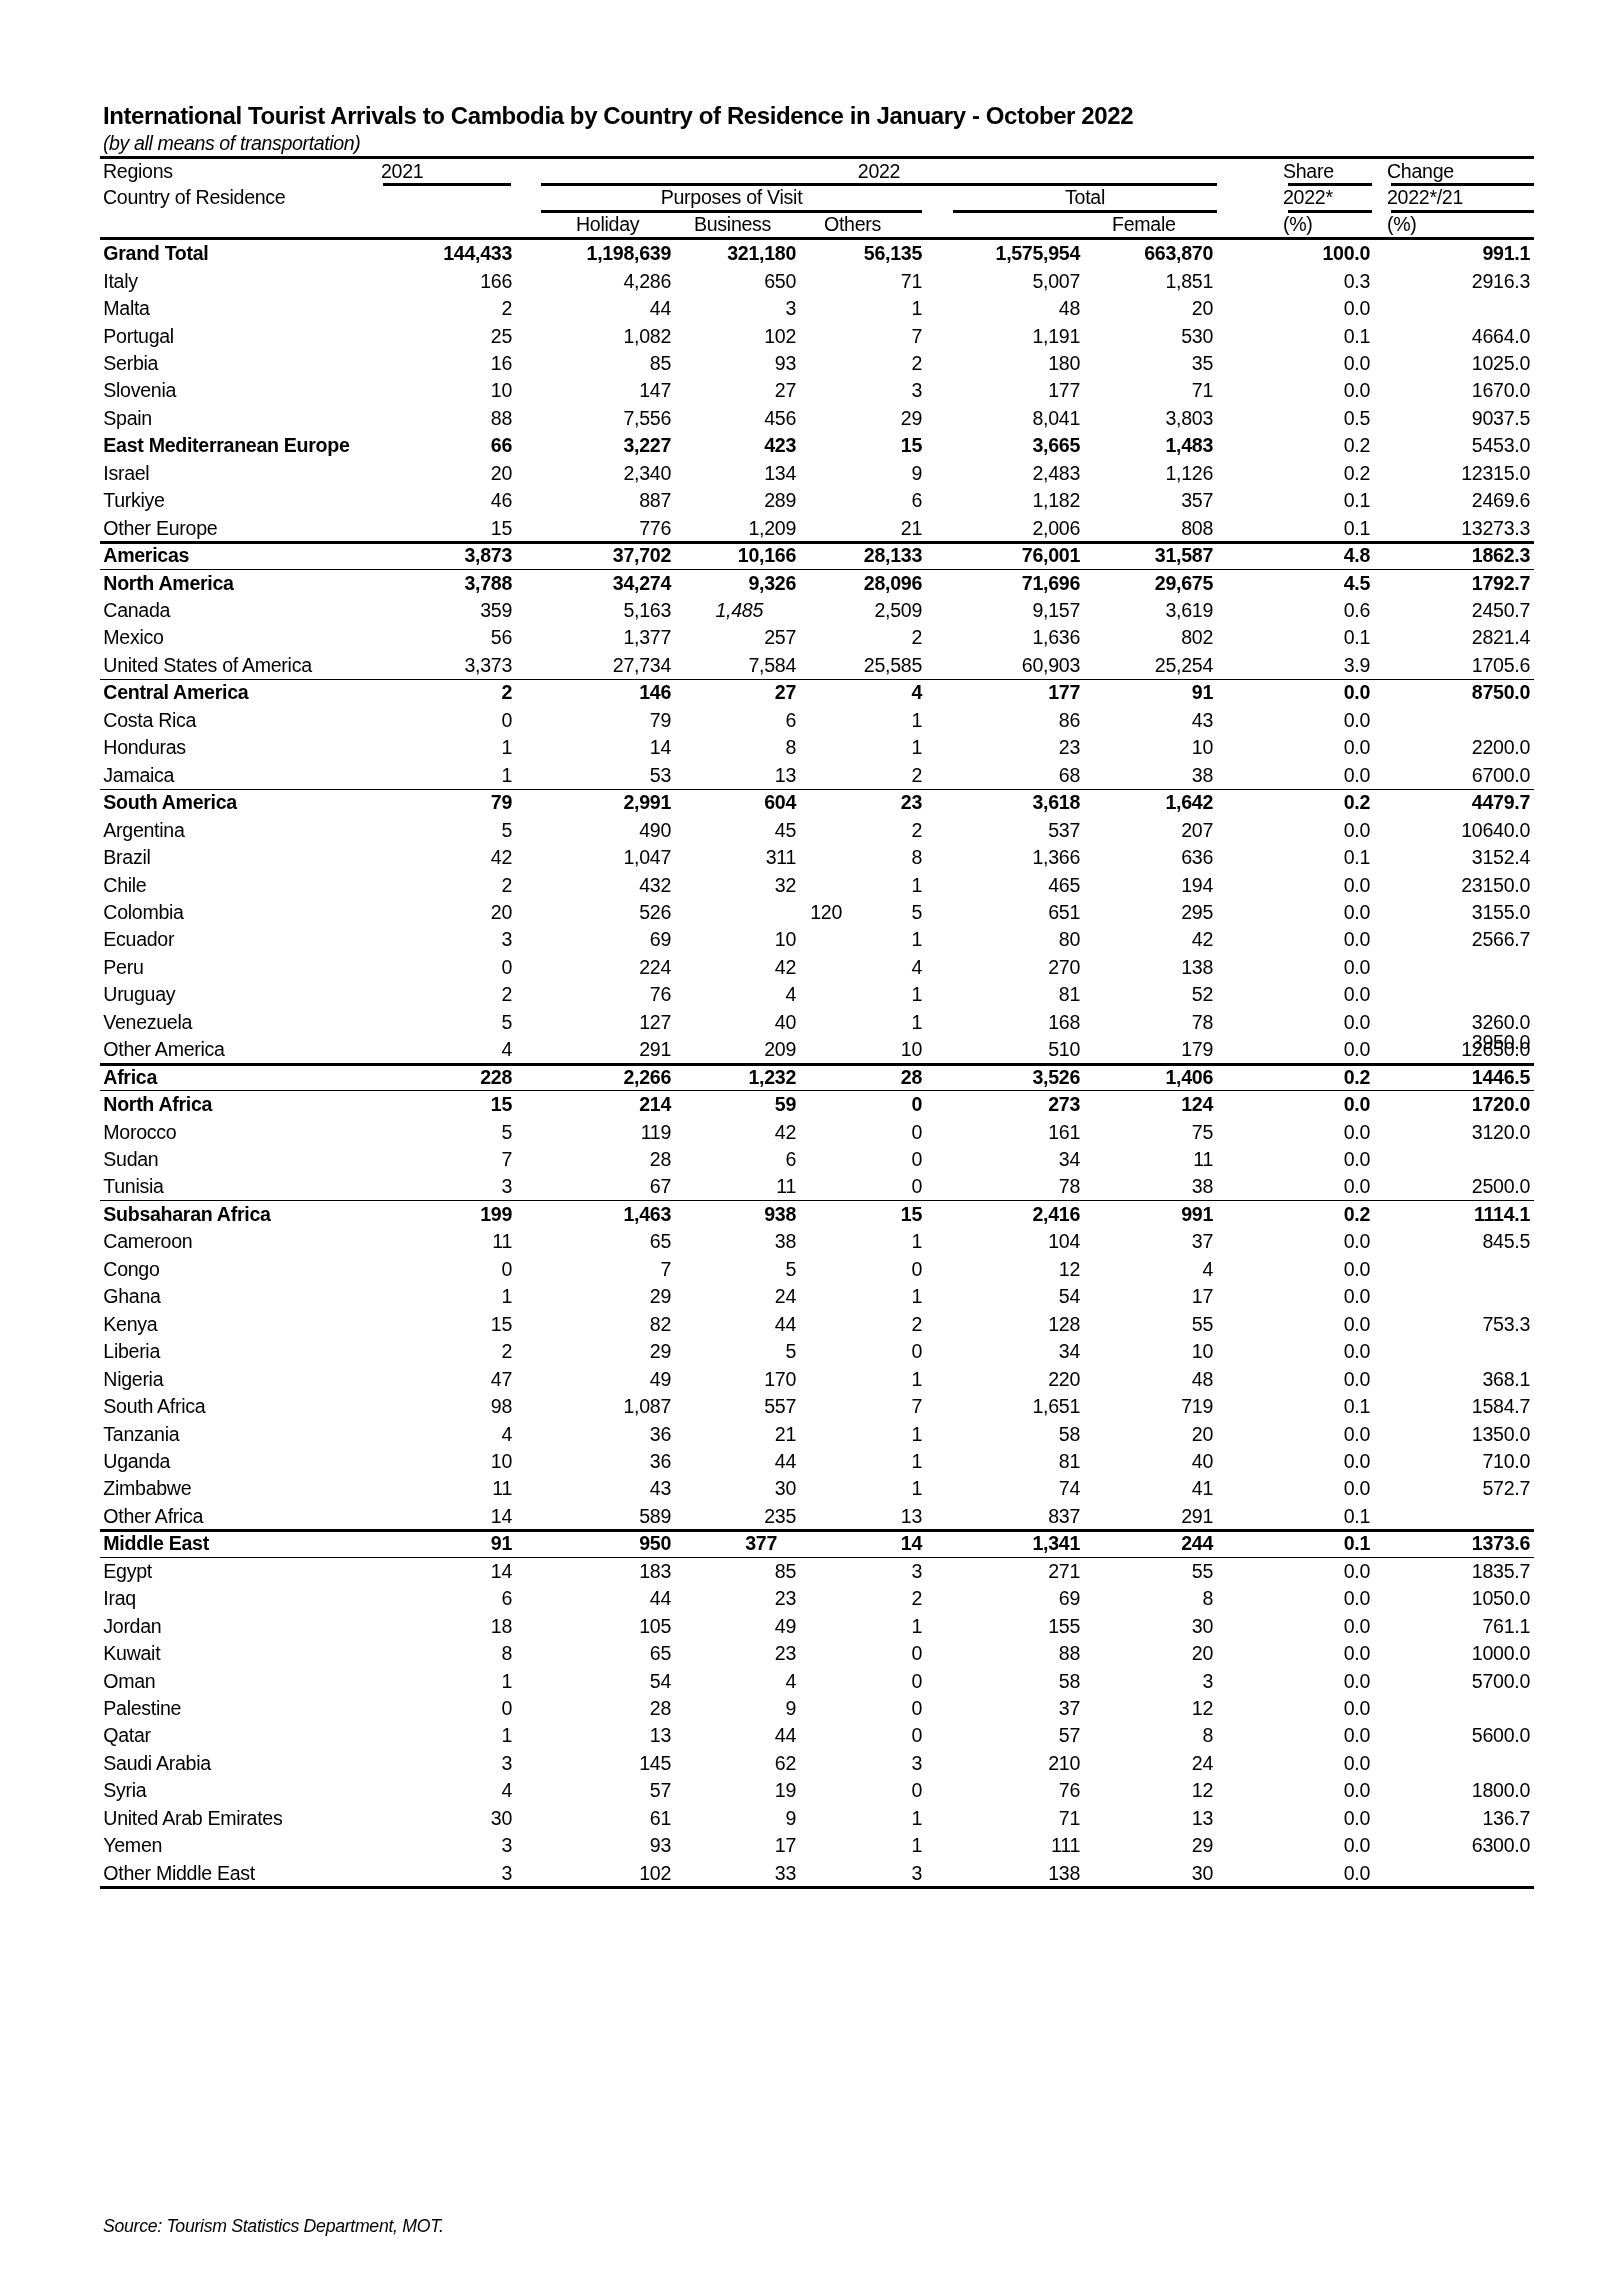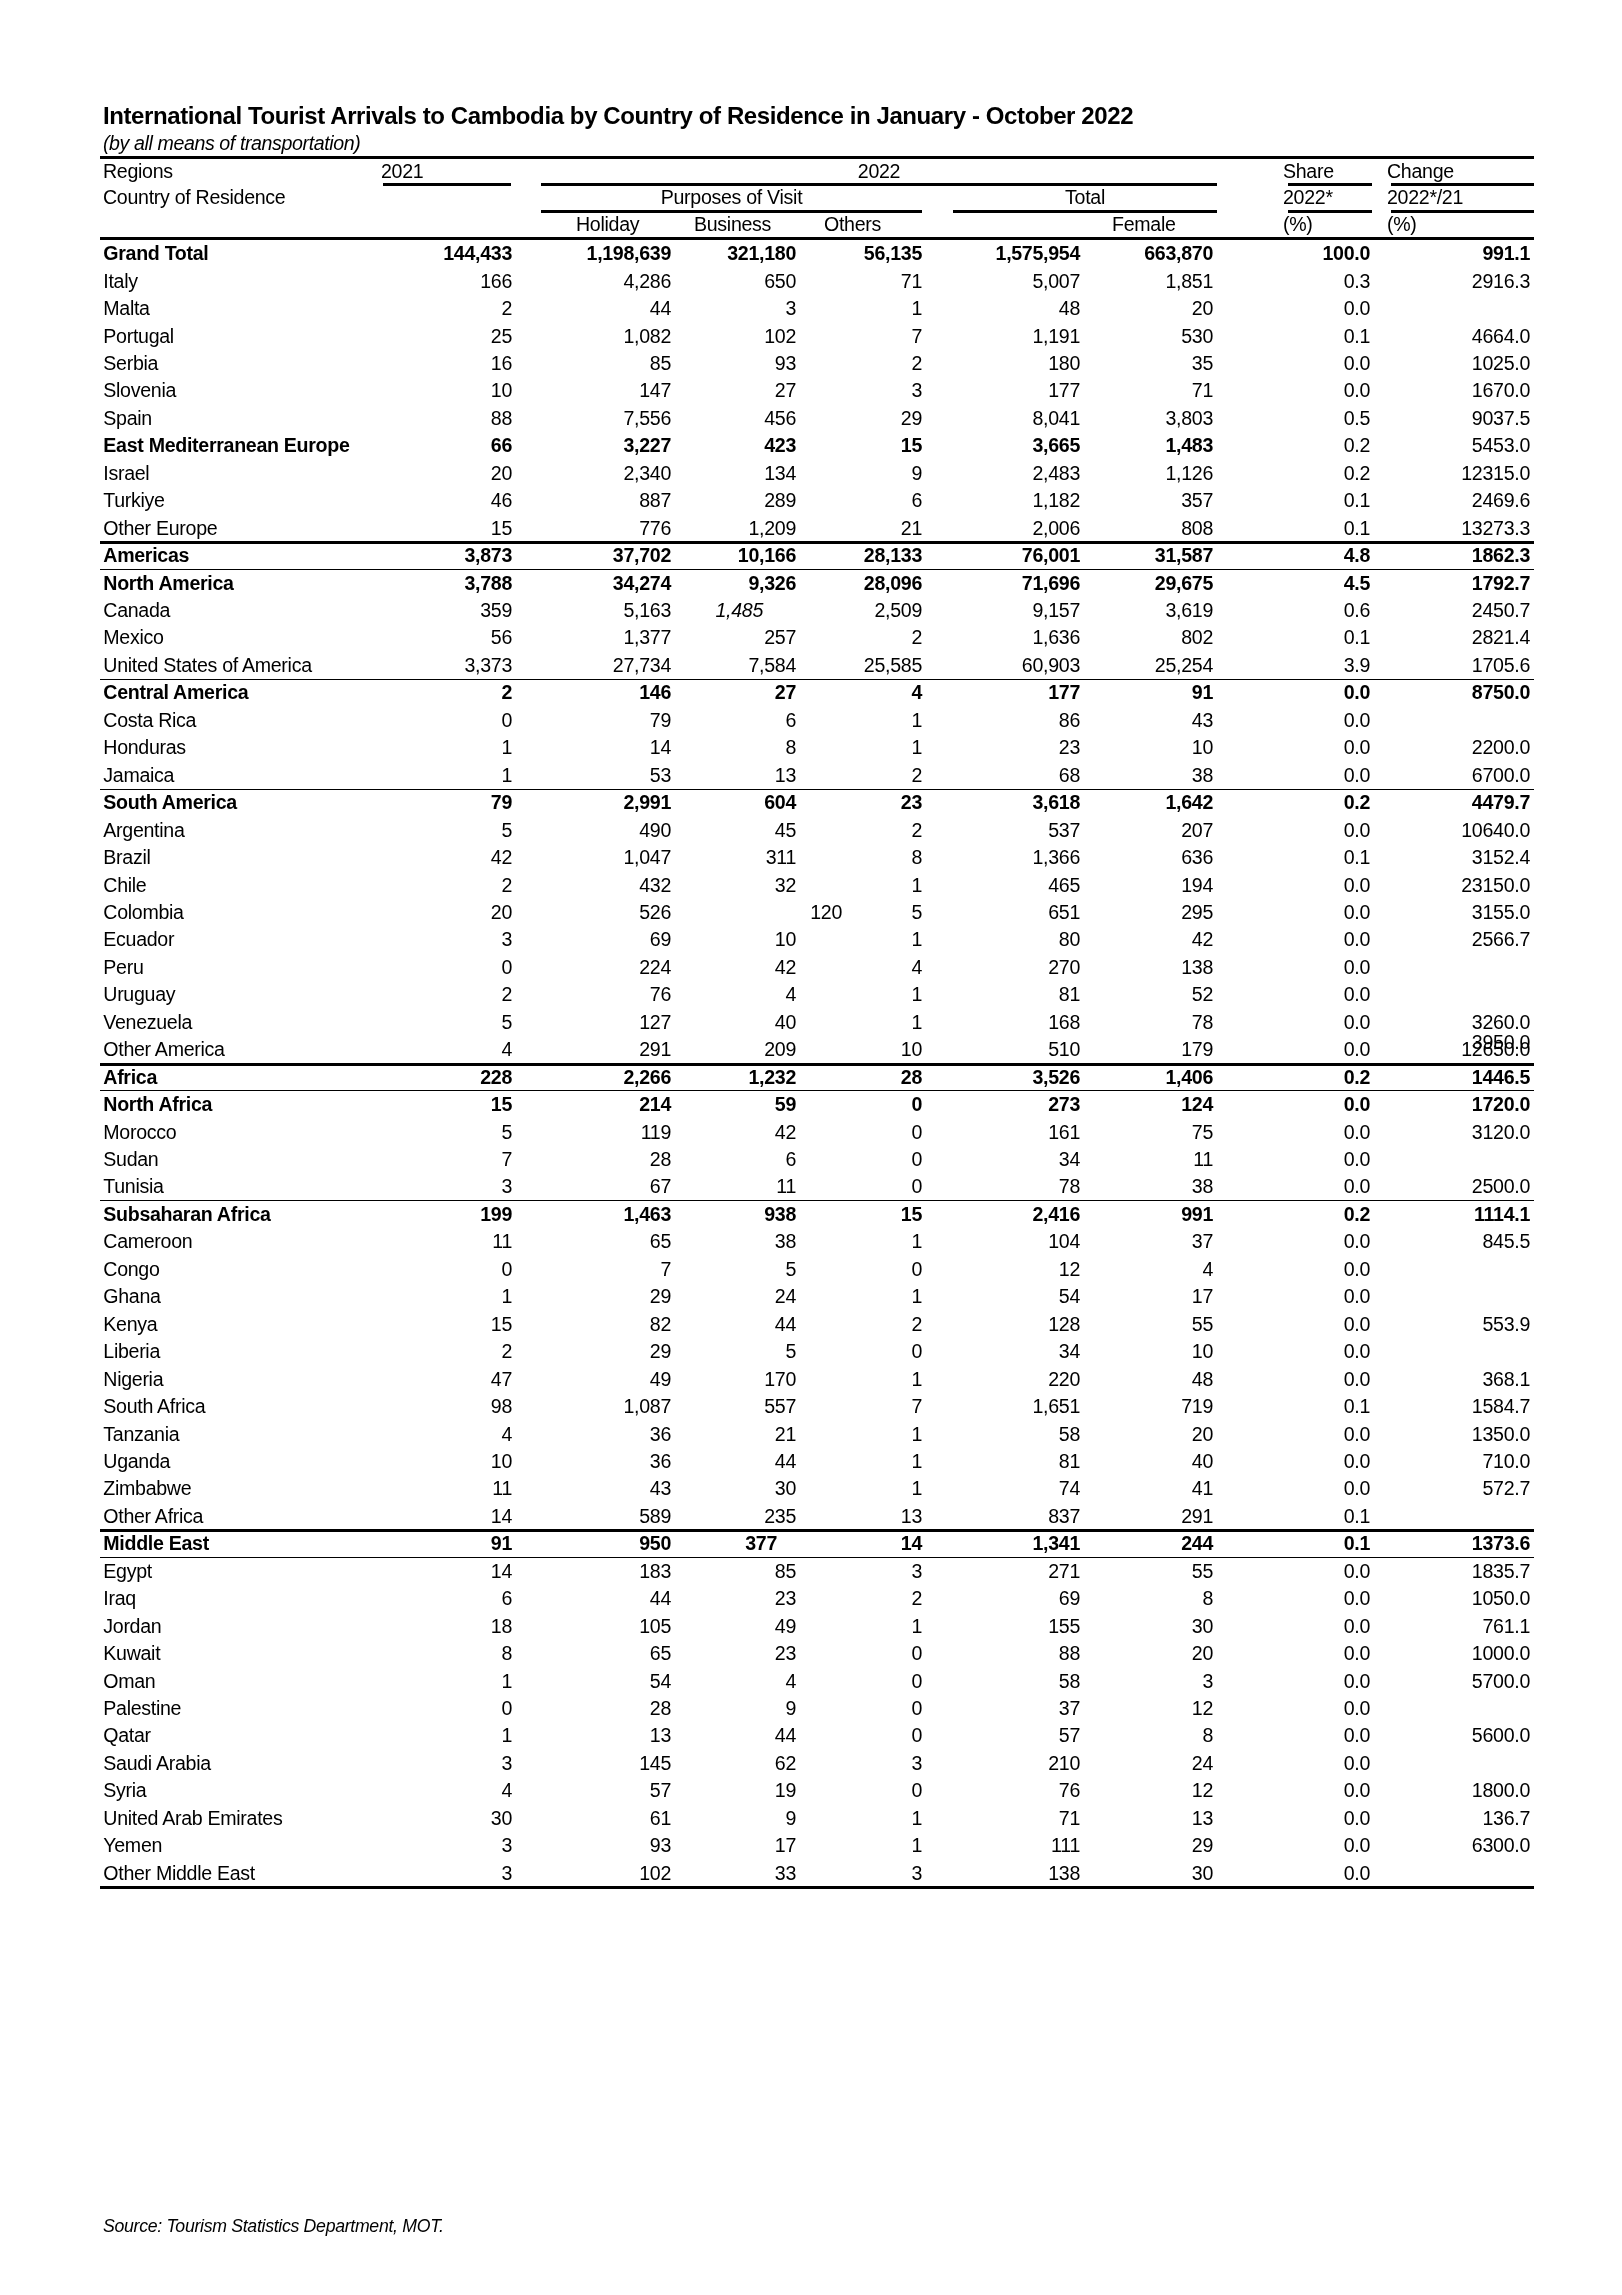--- a/index.html
+++ b/index.html
@@ -496,21 +496,21 @@
     </div>
     <div class="row" style="top: 1311px;">
       <div class="cell" style="left: 3.3px; width: 393px;">Kenya</div>
       <div class="cell num" style="left: 281px; width: 131px;">15</div>
       <div class="cell num" style="left: 440px; width: 131px;">82</div>
       <div class="cell num" style="left: 565px; width: 131px;">44</div>
       <div class="cell num" style="left: 691px; width: 131px;">2</div>
       <div class="cell num" style="left: 849px; width: 131px;">128</div>
       <div class="cell num" style="left: 982px; width: 131px;">55</div>
       <div class="cell num" style="left: 1139px; width: 131px;">0.0</div>
-      <div class="cell num" style="left: 1299px; width: 131px;">553.9</div>
+      <div class="cell num" style="left: 1299px; width: 131px;">753.3</div>
     </div>
     <div class="row" style="top: 1338px;">
       <div class="cell" style="left: 3.3px; width: 393px;">Liberia</div>
       <div class="cell num" style="left: 281px; width: 131px;">2</div>
       <div class="cell num" style="left: 440px; width: 131px;">29</div>
       <div class="cell num" style="left: 565px; width: 131px;">5</div>
       <div class="cell num" style="left: 691px; width: 131px;">0</div>
       <div class="cell num" style="left: 849px; width: 131px;">34</div>
       <div class="cell num" style="left: 982px; width: 131px;">10</div>
       <div class="cell num" style="left: 1139px; width: 131px;">0.0</div>

